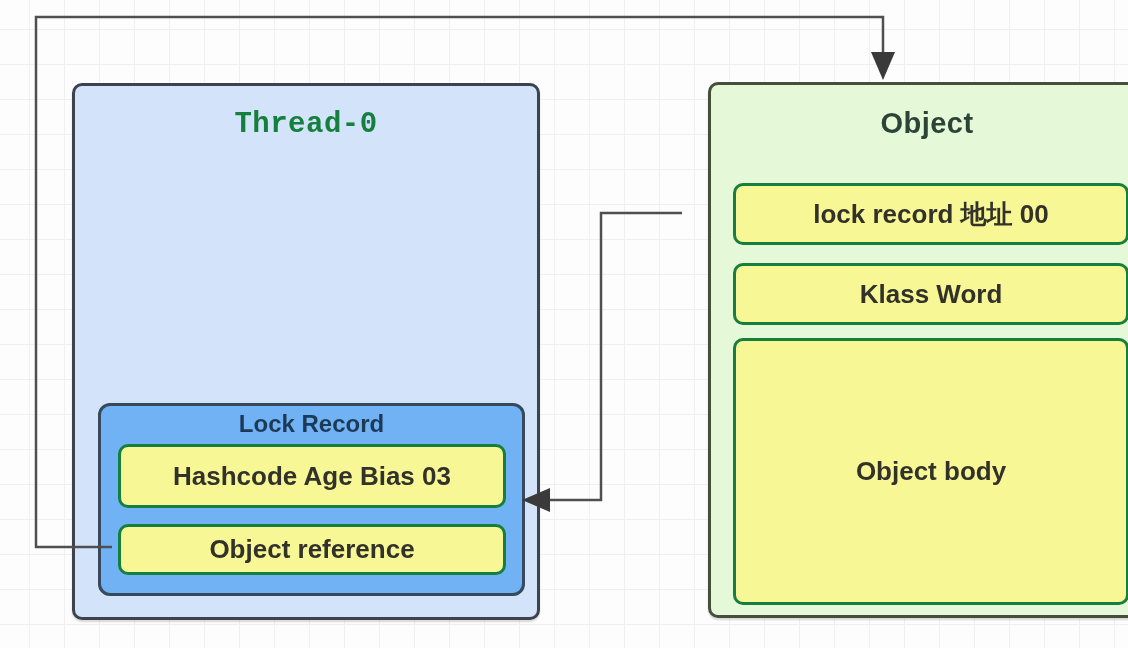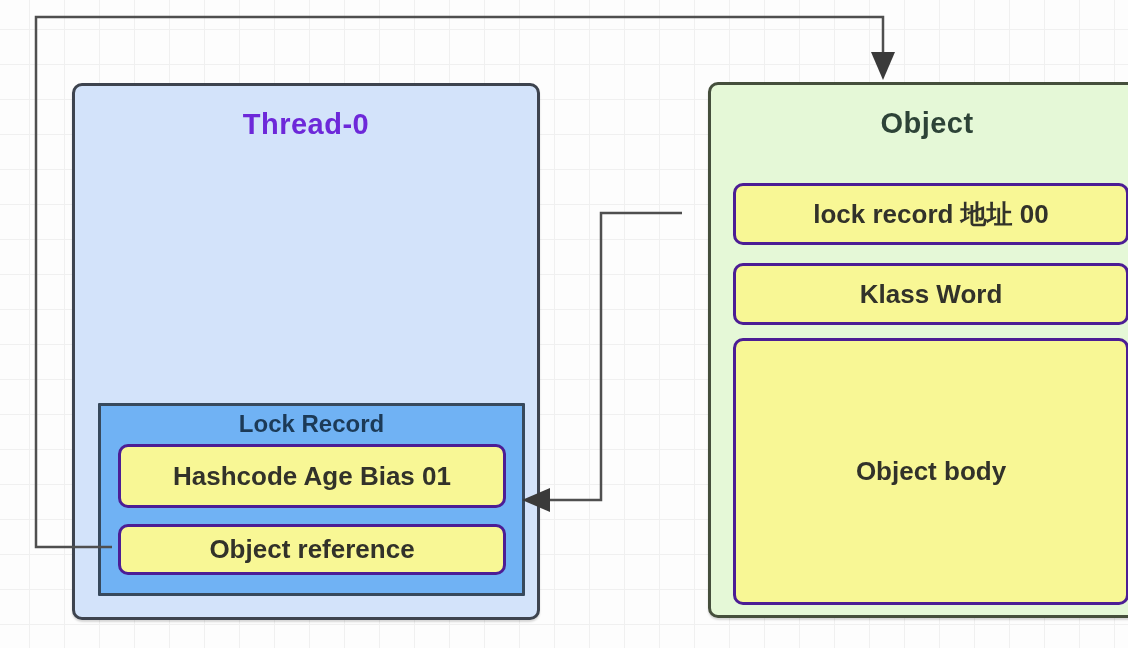--- a/index.html
+++ b/index.html
@@ -34,42 +34,42 @@
   }
   .node-title {
     position: absolute;
     left: 0; right: 0;
     top: 22px;
     text-align: center;
     font-size: 29px;
     font-weight: bold;
     letter-spacing: 0.5px;
   }
-  #thread-title { color: #6d28d9; }
+  #thread-title { color: #15803d; font-family: Liberation Mono, monospace; }
   #object-title { color: #2d4337; }
   #lock-record-box {
     left: 23px; top: 317px;
     width: 427px; height: 193px;
     background: #70b2f4;
     border: 3px solid #37495c;
-    border-radius: 1px;
+    border-radius: 12px;
   }
   #lock-record-title {
     position: absolute;
     left: 0; right: 0; top: 4px;
     text-align: center;
     font-size: 24px;
     font-weight: bold;
     color: #1c3a57;
   }
   .slot {
     position: absolute;
     box-sizing: border-box;
     background: #f8f795;
-    border: 3px solid #4c1d95;
+    border: 3px solid #15803d;
     border-radius: 10px;
     display: flex;
     align-items: center;
     justify-content: center;
     font-size: 26px;
     font-weight: bold;
     color: #32322a;
     text-align: center;
   }
   #slot-hashcode { left: 17px; top: 38px;  width: 388px; height: 64px; }
@@ -97,21 +97,21 @@
 </head>
 <body>
 
 <div id="canvas">
 
   <div class="node" id="thread-box">
     <div class="node-title" id="thread-title">Thread-0</div>
 
     <div class="node" id="lock-record-box">
       <div id="lock-record-title">Lock Record</div>
-      <div class="slot" id="slot-hashcode">Hashcode Age Bias 01</div>
+      <div class="slot" id="slot-hashcode">Hashcode Age Bias 03</div>
       <div class="slot" id="slot-objref">Object reference</div>
     </div>
   </div>
 
   <div class="node" id="object-box">
     <div class="node-title" id="object-title">Object</div>
     <div class="slot" id="slot-lockaddr">lock record 地址 00</div>
     <div class="slot" id="slot-objbody">Object body</div>
     <div class="slot" id="slot-klass">Klass Word</div>
   </div>

